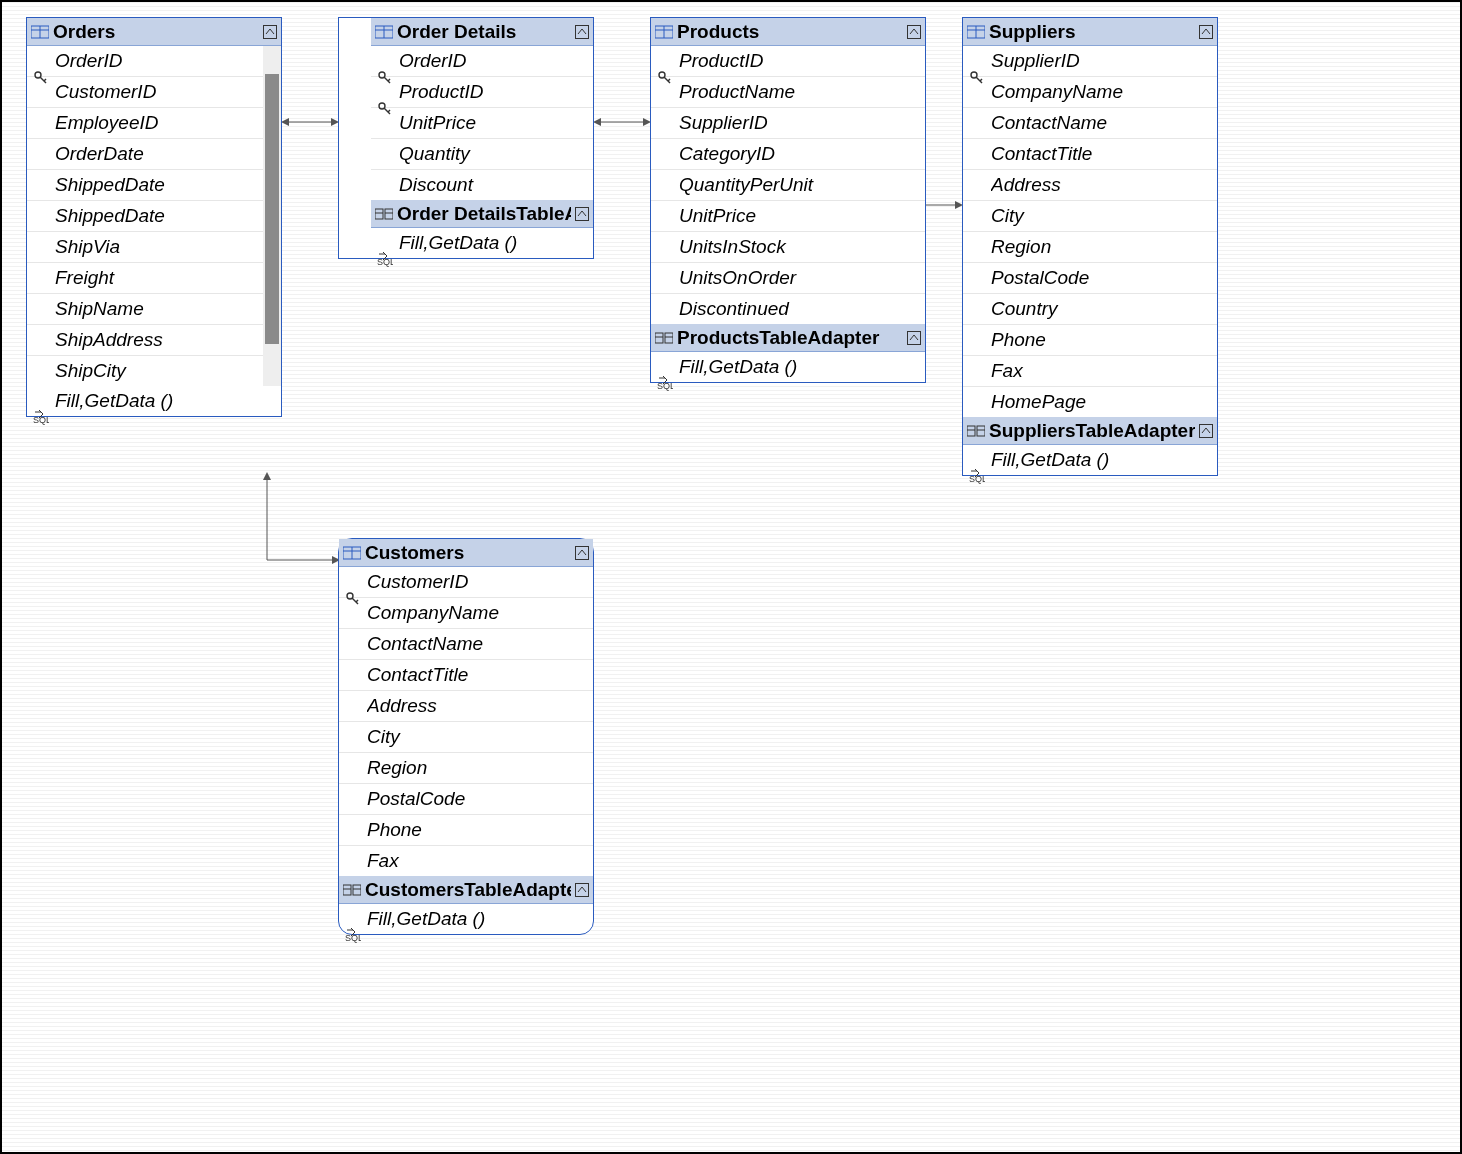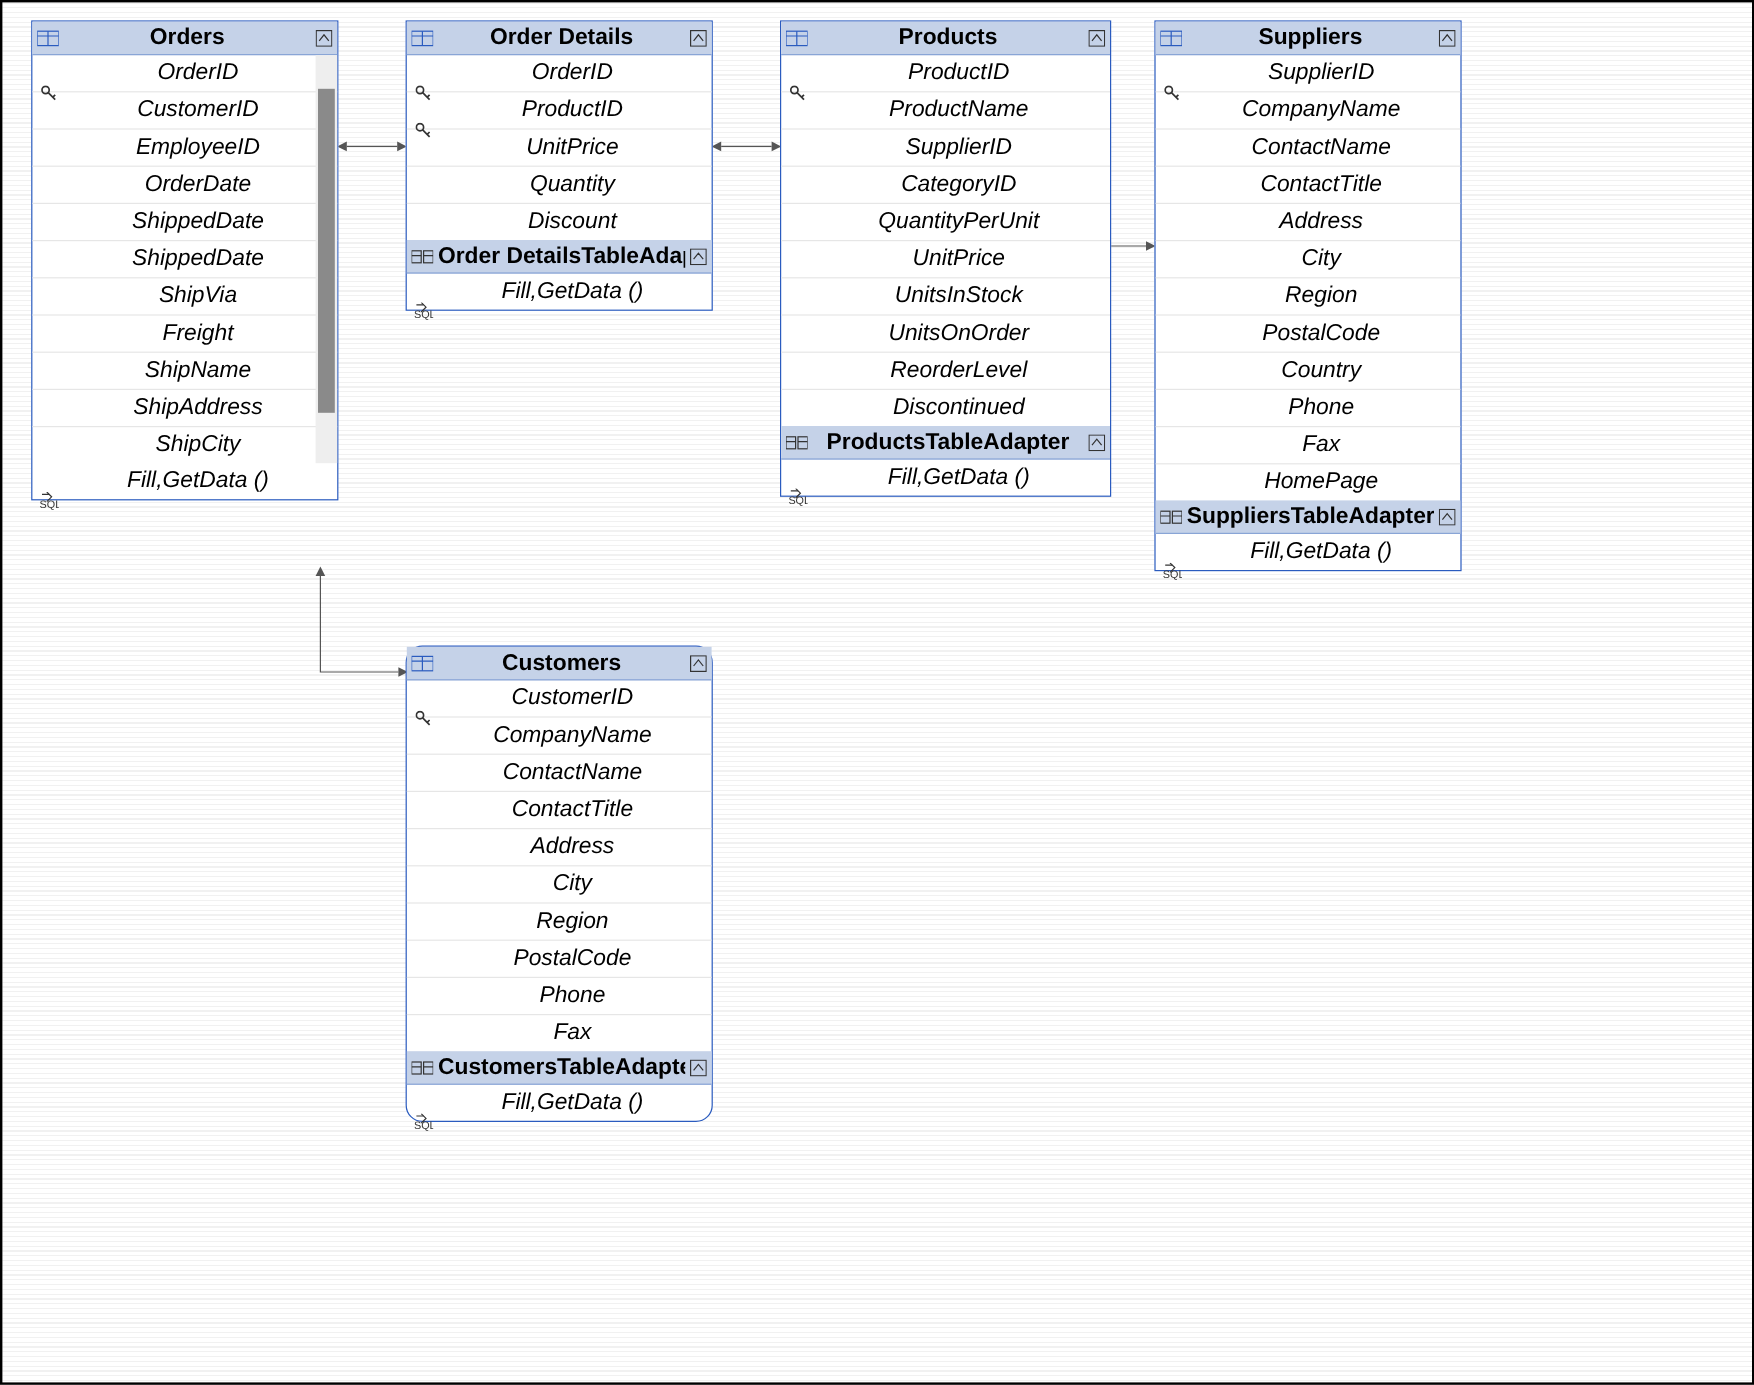--- a/index.html
+++ b/index.html
@@ -1,17 +1,17 @@
 <!DOCTYPE html>
 <html><head>
 <meta charset="utf-8">
 <style>
 html,body{margin:0;padding:0;font-family:"Segoe UI",Arial,sans-serif;font-size:19px;color:#000;}
 #canvas{position:relative;width:1462px;height:1154px;border:2px solid #000;box-sizing:border-box;background:#fff;
- background-image:repeating-linear-gradient(#f1f1f1 0px,#f1f1f1 1px,#ffffff 1px,#ffffff 4px);overflow:hidden;text-align:center;}
+ background-image:repeating-linear-gradient(#f1f1f1 0px,#f1f1f1 1px,#ffffff 1px,#ffffff 4px);overflow:hidden;}
 .tbl{position:absolute;background:#fff;border:1px solid #2a5bbf;box-sizing:border-box;}
 .hdr{background:#c5d2e8;border-bottom:1px solid #89a5d6;display:flex;align-items:center;padding:2px 4px;gap:4px;height:28px;box-sizing:border-box;}
 .hdr .title{font-weight:600;flex:1 1 auto;white-space:nowrap;overflow:hidden;}
 .hdr .ticon{flex:0 0 auto;display:inline-block;}
 svg{display:block;}
 .colwrap{position:relative;}
 .cols{}
 .row{display:flex;align-items:center;height:30px;padding:0 6px;border-bottom:1px solid #e6e6e6;gap:6px;}
 .row:last-child{border-bottom:none;}
 .row .slot{width:16px;flex:0 0 16px;display:flex;justify-content:center;margin-top:33px;}
@@ -125,21 +125,21 @@
           <svg width="18" height="16">
             <text x="0" y="13" font-size="9" fill="#333">SQL</text>
             <path d="M2 2 l6 0" stroke="#333"></path>
             <path d="M6 0 l4 4 l-4 4" fill="none" stroke="#333"></path>
           </svg>
         </span>
    <span class="name">Fill,GetData ()</span>
   </div>
  </div>
 
- <div class="tbl" style="left:336px;top:15px;width:256px;">
+ <div class="tbl" style="left:336px;top:15px;width:256px;padding-left:32px;">
   <div class="hdr">
    <span class="ticon">
           <svg width="18" height="16">
             <rect x="0" y="2" width="18" height="12" fill="none" stroke="#2a5bbf"></rect>
             <line x1="9" y1="2" x2="9" y2="14" stroke="#2a5bbf"></line>
             <line x1="0" y1="6" x2="18" y2="6" stroke="#2a5bbf"></line>
           </svg>
         </span>
    <span class="title">Order Details</span>
    <span class="ticon">
@@ -266,24 +266,20 @@
           <div class="row">
             <span class="slot"></span>
             <span class="name">UnitsInStock</span>
           </div>
           <div class="row">
             <span class="slot"></span>
             <span class="name">UnitsOnOrder</span>
           </div>
           <div class="row">
             <span class="slot"></span>
-            <span class="name">ReorderLevel</span>
-          </div>
-          <div class="row">
-            <span class="slot"></span>
             <span class="name">Discontinued</span>
           </div>
         </div>
       </div>
   <div class="hdr">
    <span class="ticon">
           <svg width="18" height="16">
             <rect x="0" y="3" width="8" height="10" fill="none" stroke="#333"></rect>
             <rect x="10" y="3" width="8" height="10" fill="none" stroke="#333"></rect>
             <line x1="0" y1="7" x2="8" y2="7" stroke="#333"></line>

